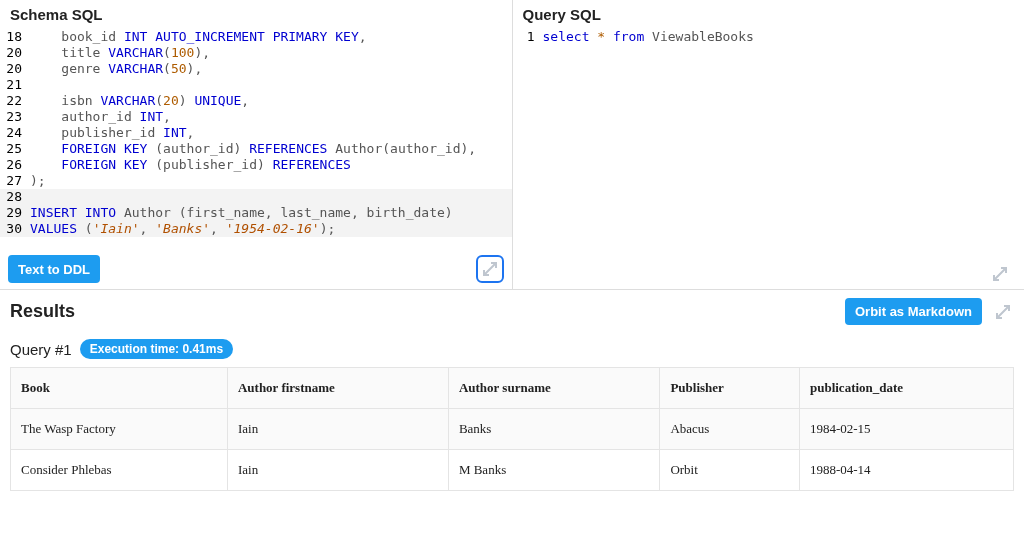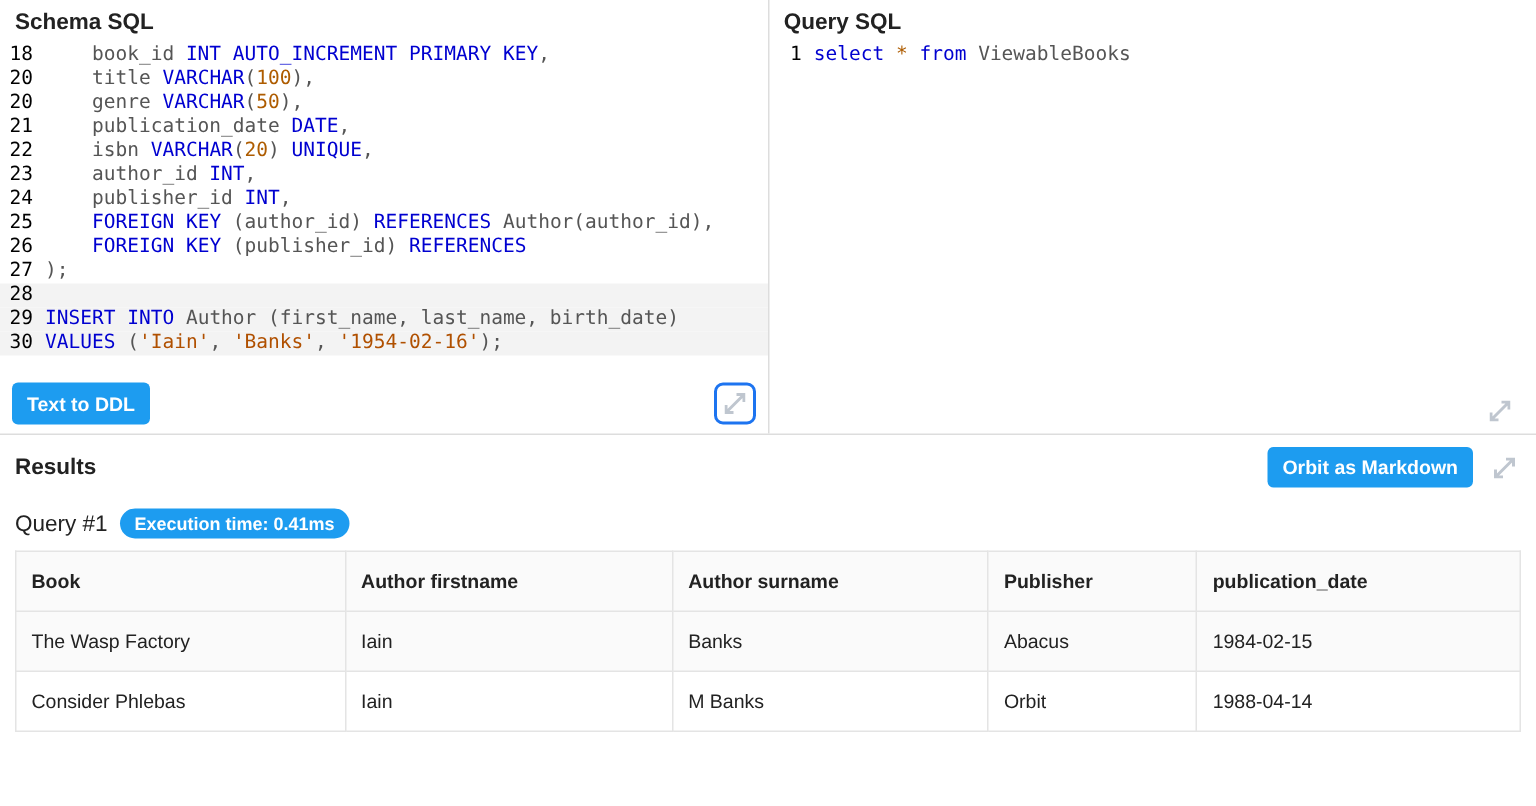--- a/index.html
+++ b/index.html
@@ -45,21 +45,21 @@
     width: 26px;
     text-align: right;
     color: #000000;
     padding-right: 4px;
     user-select: none;
     flex-shrink: 0;
   }
   .code { padding-left: 4px; }
   .kw  { color: #0000d0; }   
   .num { color: #ae5c00; }   
-  .str { color: #b05000; } 
+  .str { color: #b05000; font-style: italic; } 
   .pl  { color: #555; }
 
   .hl-row { background: #f3f3f3; }
 
   .panel-footer {
     display: flex;
     padding: 6px 8px;
     gap: 8px;
   }
   .btn-primary {
@@ -98,21 +98,21 @@
     cursor: pointer;
   }
 
   .results-section { padding: 8px 10px 20px 10px; position: relative; }
   .results-header-row {
     display: flex;
     align-items: center;
   }
   .results-title {
     font-weight: 700;
-    font-size: 15px;
+    font-size: 18px;
     flex: 1;
   }
   .results-actions { display: flex; align-items: center; gap: 10px; }
   .exp-results {
     width: 22px; height: 22px;
     display:flex; align-items:center; justify-content:center;
     cursor:pointer;
   }
 
   .query-label-row {
@@ -129,20 +129,21 @@
     font-size: 12px;
     font-weight: 600;
     padding: 3px 10px;
     border-radius: 12px;
   }
 
   table.results {
     width: 100%;
     border-collapse: collapse;
     font-size: 13px;
+    font-family: Liberation Serif, serif;
   }
   table.results th, table.results td {
     text-align: left;
     padding: 12px 10px;
     border: 1px solid #e4e4e4;
   }
   table.results th {
     font-weight: 700;
     background: #fafafa;
   }
@@ -154,21 +155,21 @@
 <body>
 
 <div class="top">
 
   <div class="panel">
     <div class="panel-header">Schema SQL</div>
     <div class="editor" id="schema-editor">
         <div class="line"><span class="gutter">18</span><span class="code"><span class="pl">    book_id </span><span class="kw">INT</span><span class="pl"> </span><span class="kw">AUTO_INCREMENT</span><span class="pl"> </span><span class="kw">PRIMARY</span><span class="pl"> </span><span class="kw">KEY</span><span class="pl">,</span></span></div>
         <div class="line"><span class="gutter">20</span><span class="code"><span class="pl">    title </span><span class="kw">VARCHAR</span><span class="pl">(</span><span class="num">100</span><span class="pl">),</span></span></div>
         <div class="line"><span class="gutter">20</span><span class="code"><span class="pl">    genre </span><span class="kw">VARCHAR</span><span class="pl">(</span><span class="num">50</span><span class="pl">),</span></span></div>
-        <div class="line"><span class="gutter">21</span><span class="code"><span class="pl">    publication_date </span><span class="kw">DATE</span><span class="pl">,</span></span></div>
+        <div class="line"><span class="gutter">21</span></div>
         <div class="line"><span class="gutter">22</span><span class="code"><span class="pl">    isbn </span><span class="kw">VARCHAR</span><span class="pl">(</span><span class="num">20</span><span class="pl">) </span><span class="kw">UNIQUE</span><span class="pl">,</span></span></div>
         <div class="line"><span class="gutter">23</span><span class="code"><span class="pl">    author_id </span><span class="kw">INT</span><span class="pl">,</span></span></div>
         <div class="line"><span class="gutter">24</span><span class="code"><span class="pl">    publisher_id </span><span class="kw">INT</span><span class="pl">,</span></span></div>
         <div class="line"><span class="gutter">25</span><span class="code"><span class="pl">    </span><span class="kw">FOREIGN</span><span class="pl"> </span><span class="kw">KEY</span><span class="pl"> (author_id) </span><span class="kw">REFERENCES</span><span class="pl"> Author(author_id),</span></span></div>
         <div class="line"><span class="gutter">26</span><span class="code"><span class="pl">    </span><span class="kw">FOREIGN</span><span class="pl"> </span><span class="kw">KEY</span><span class="pl"> (publisher_id) </span><span class="kw">REFERENCES</span></span></div>
         <div class="line"><span class="gutter"></span></div>
         <div class="line"><span class="gutter">27</span><span class="code"><span class="pl">);</span></span></div>
         <div class="line hl-row"><span class="gutter">28</span><span class="code"><span class="pl"></span></span></div>
         <div class="line hl-row"><span class="gutter">29</span><span class="code"><span class="kw">INSERT</span><span class="pl"> </span><span class="kw">INTO</span><span class="pl"> Author (first_name, last_name, birth_date)</span></span></div>
         <div class="line hl-row"><span class="gutter">30</span><span class="code"><span class="kw">VALUES</span><span class="pl"> (</span><span class="str">'Iain'</span><span class="pl">, </span><span class="str">'Banks'</span><span class="pl">, </span><span class="str">'1954-02-16'</span><span class="pl">);</span></span></div>

